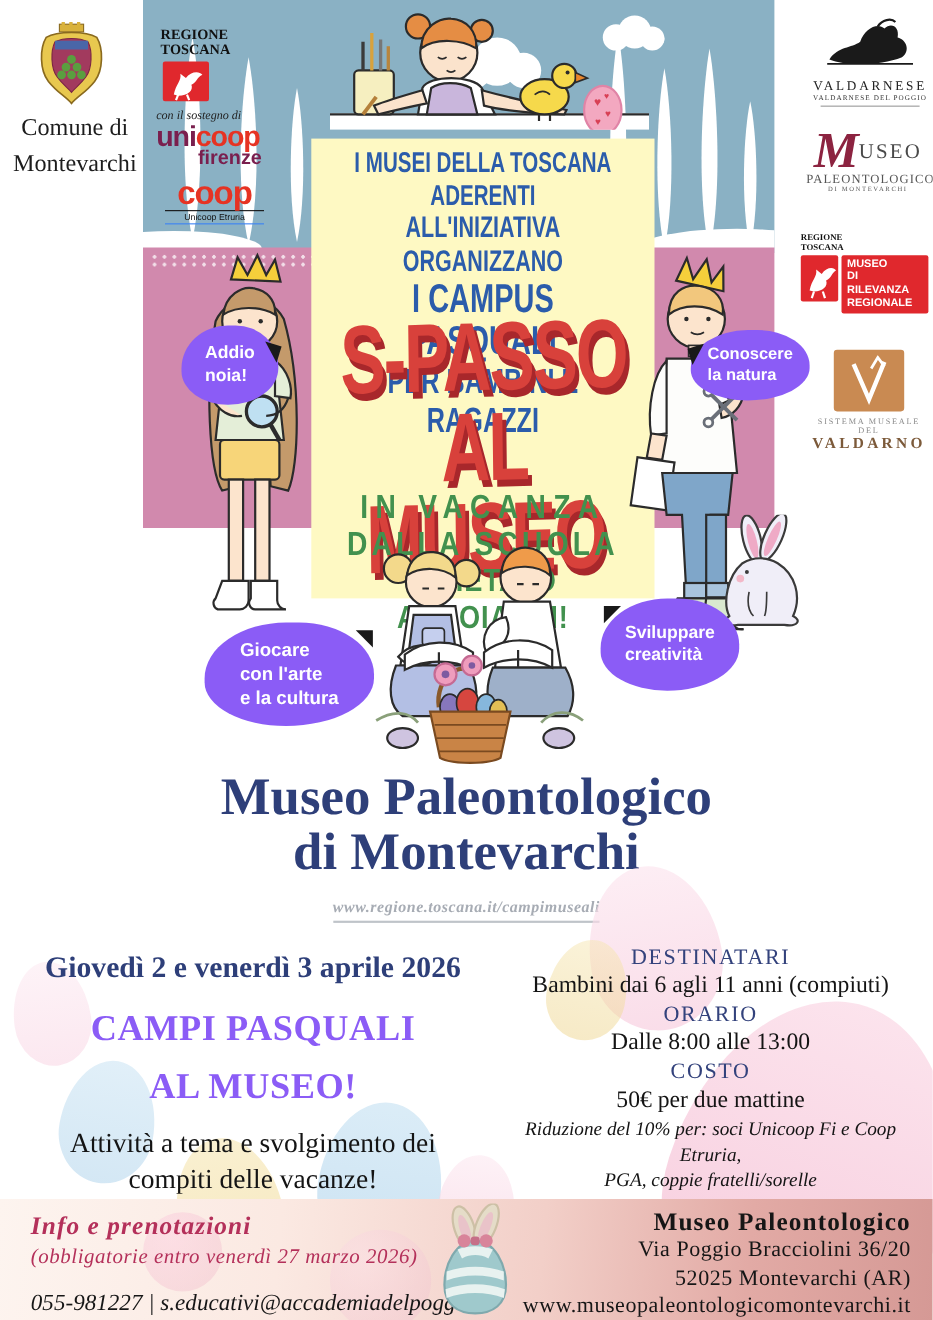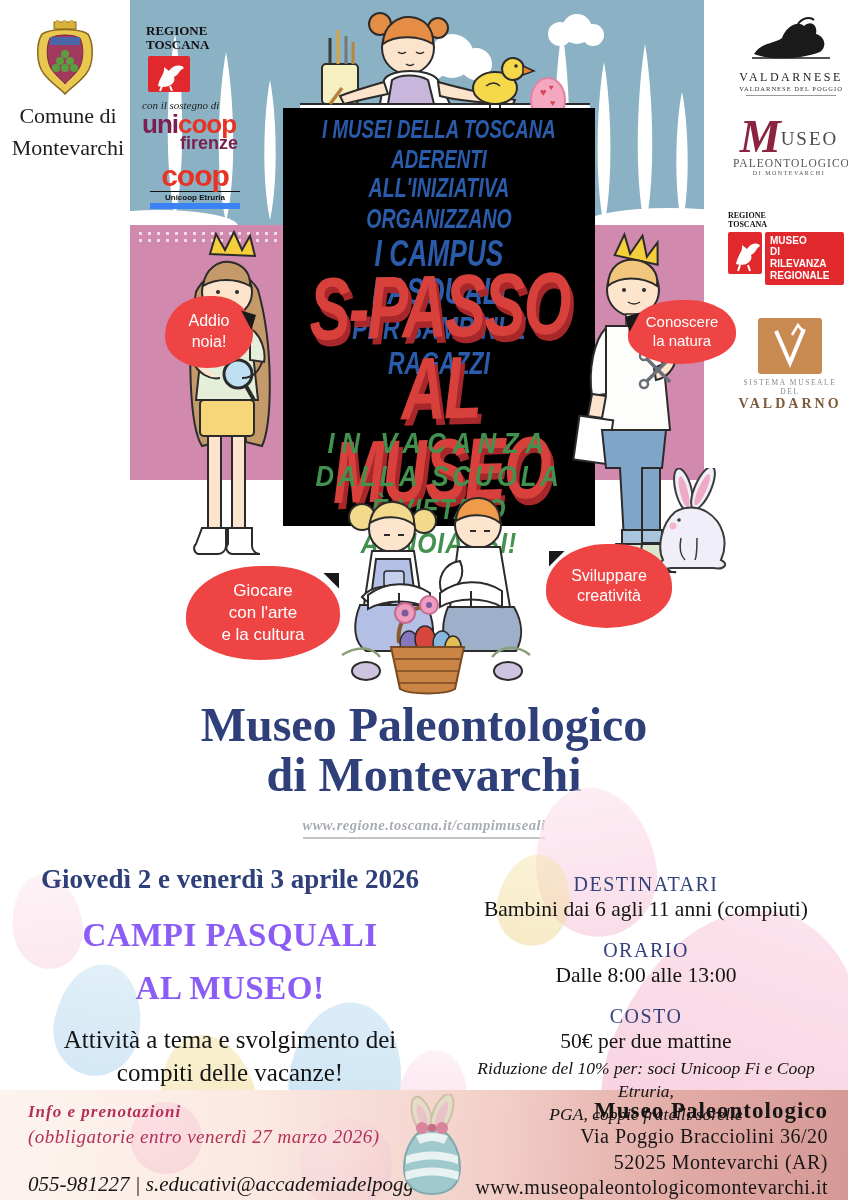--- a/index.html
+++ b/index.html
@@ -12,21 +12,21 @@
   .comune-crest{left:34px;top:20px;width:62px;height:78px;}
   .comune-name{left:4px;top:100px;width:128px;text-align:center;font-size:22px;line-height:1.45;color:#1d1d1d;}
 
   
   .panel{left:130px;top:0;width:582px;height:705px;background:#fff;}
   .sky{position:absolute;left:0;top:0;width:574px;height:230px;background:#8ab1c4;}
   .pinkband{position:absolute;left:0;top:225px;width:574px;height:255px;background:#d189ad;}
   .pinkband::before{content:"";position:absolute;left:6px;top:5px;width:45%;height:14px;
       background-image:radial-gradient(circle,#ffffffcc 1.4px,transparent 1.6px);
       background-size:9px 7px;opacity:.9;}
-  .whitecard{position:absolute;left:153px;top:108px;width:312px;height:418px;background:#000000;font-style:italic;}
+  .whitecard{position:absolute;left:153px;top:126px;width:312px;height:418px;background:#fef9c3;}
 
   .intro{position:absolute;left:0;top:8px;width:312px;text-align:center;color:#2b5cab;
          font-family:"Liberation Sans",sans-serif;font-weight:bold;
          transform:scale(.85,1.18);transform-origin:top center;}
   .intro .l1{font-size:22px;line-height:1.12;}
   .intro .l2{font-size:23px;line-height:1.12;}
   .intro .l3{font-size:31px;line-height:1.05;}
   .intro .l4{font-size:27px;line-height:1.1;}
 
   .bigtitle{position:absolute;left:0;top:158px;width:312px;text-align:center;color:#d8413b;
@@ -44,26 +44,26 @@
   
   .regione-top{left:16px;top:24px;width:90px;font-weight:bold;font-size:13px;line-height:1.1;color:#111;}
   .pegasus-big{left:18px;top:56px;width:42px;height:36px;background:#e0282d;border-radius:2px;}
   .sostegno{left:12px;top:99px;width:100px;font-style:italic;font-size:11px;color:#222;}
   .unicoop{left:12px;top:112px;width:110px;font-family:"Liberation Sans",sans-serif;font-weight:bold;line-height:.95;}
   .unicoop .uni{color:#7a1f4e;font-size:26px;letter-spacing:-1px;}
   .unicoop .ucoop{color:#e63323;font-size:26px;letter-spacing:-1px;}
   .unicoop .firenze{display:block;color:#7a1f4e;font-size:18px;margin-left:38px;margin-top:-2px;}
   .cooplogo{left:20px;top:162px;width:90px;font-family:"Liberation Sans",sans-serif;text-align:center;}
   .coopword{color:#e63323;font-weight:bold;font-size:30px;line-height:.9;letter-spacing:-1px;}
-  .coopsub{margin-top:2px;border-top:1px solid #111;border-bottom:6px solid #3b82f6;
-           font-size:8px;font-weight:bold;color:#111;padding:1px 0;}
-
-  
-  .bubble{position:absolute;background:#ef4444;color:#fff;text-align:center;
-          font-family:"Liberation Sans",sans-serif;font-weight:normal;
+  .coopsub{margin-top:2px;border-top:1px solid #111;border-bottom:1px solid #3b82f6;
+           font-size:8px;font-weight:normal;color:#111;padding:1px 0;}
+
+  
+  .bubble{position:absolute;background:#8b5cf6;color:#fff;
+          font-family:"Liberation Sans",sans-serif;font-weight:bold;
           display:flex;align-items:center;justify-content:center;
           border-radius:50% 46% 54% 50% / 56% 52% 48% 44%;z-index:5;}
   .bubble::after{content:"";position:absolute;width:0;height:0;border:11px solid transparent;}
   .b-addio{left:35px;top:296px;width:88px;height:72px;font-size:16px;line-height:1.3;}
   .b-addio::after{right:-14px;top:8px;border-left-color:#191919;transform:rotate(-28deg);}
   .b-conoscere{left:498px;top:300px;width:108px;height:64px;font-size:15px;line-height:1.25;}
   .b-conoscere::after{left:-14px;top:6px;border-right-color:#191919;transform:rotate(28deg);}
   .b-giocare{left:56px;top:566px;width:154px;height:94px;font-size:17px;line-height:1.3;}
   .b-giocare::after{right:-10px;top:-4px;border-left-color:#191919;transform:rotate(-45deg);}
   .b-sviluppare{left:416px;top:544px;width:126px;height:84px;font-size:16px;line-height:1.25;}
@@ -119,32 +119,32 @@
           background:linear-gradient(180deg,#fce4ee,#f7cbdd);opacity:.45;}
   .egg.e8{left:398px;top:198px;width:70px;height:90px;transform:rotate(6deg);
           background:linear-gradient(180deg,#fce4ee,#f4c4d8);opacity:.5;}
 
   .dcol{position:absolute;z-index:2;text-align:center;}
   .dleft{left:22px;top:12px;width:416px;}
   .ddate{color:#2e3f79;font-weight:bold;font-size:27px;}
   .devent{color:#8b5cf6;font-weight:bold;font-size:33px;line-height:1.6;letter-spacing:.5px;margin-top:14px;}
   .ddesc{color:#141414;font-size:25px;line-height:1.32;margin-top:8px;}
   .dright{left:458px;top:4px;width:376px;}
-  .dlabel{color:#33427c;font-size:20px;letter-spacing:1.5px;margin-top:17px;}
+  .dlabel{color:#33427c;font-size:20px;letter-spacing:1.5px;margin-top:3px;}
   .dvalue{color:#141414;font-size:21.5px;margin-top:1px;}
   .dsmall{color:#141414;font-size:17.5px;line-height:1.3;margin-top:3px;font-style:italic;}
 
   
   .footer{left:0;top:1090px;width:848px;height:110px;z-index:1;
           background:linear-gradient(95deg,#fdf4ef 0%,#fbe9e2 30%,#f2cfc8 58%,#e2aaa5 80%,#d59995 100%);}
   .fcirc{position:absolute;border-radius:50%;opacity:.3;}
   .fc1{left:130px;top:12px;width:72px;height:72px;background:radial-gradient(circle at 35% 30%,#fbd,#e9a8bd);}
   .fc2{left:300px;top:28px;width:92px;height:92px;background:radial-gradient(circle at 35% 30%,#fde,#ebb3c6);}
   .finfo{position:absolute;left:28px;top:12px;z-index:3;color:#b4305a;font-style:italic;}
-  .finfo-t{font-size:17px;font-weight:bold;letter-spacing:1px;}
+  .finfo-t{font-size:23px;font-weight:bold;letter-spacing:1px;}
   .finfo-d{font-size:19px;margin-top:4px;letter-spacing:.5px;}
   .fcontact{position:absolute;left:28px;top:82px;z-index:3;color:#161616;font-style:italic;font-size:21px;}
   .fright{position:absolute;right:20px;top:8px;width:420px;text-align:right;z-index:3;color:#161616;}
   .fname{font-weight:bold;font-size:23px;letter-spacing:1px;}
   .fline{font-size:20px;line-height:1.28;letter-spacing:.5px;}
   .fegg{position:absolute;left:392px;top:4px;width:80px;height:102px;z-index:3;}
 </style>
 </head>
 <body>
 

